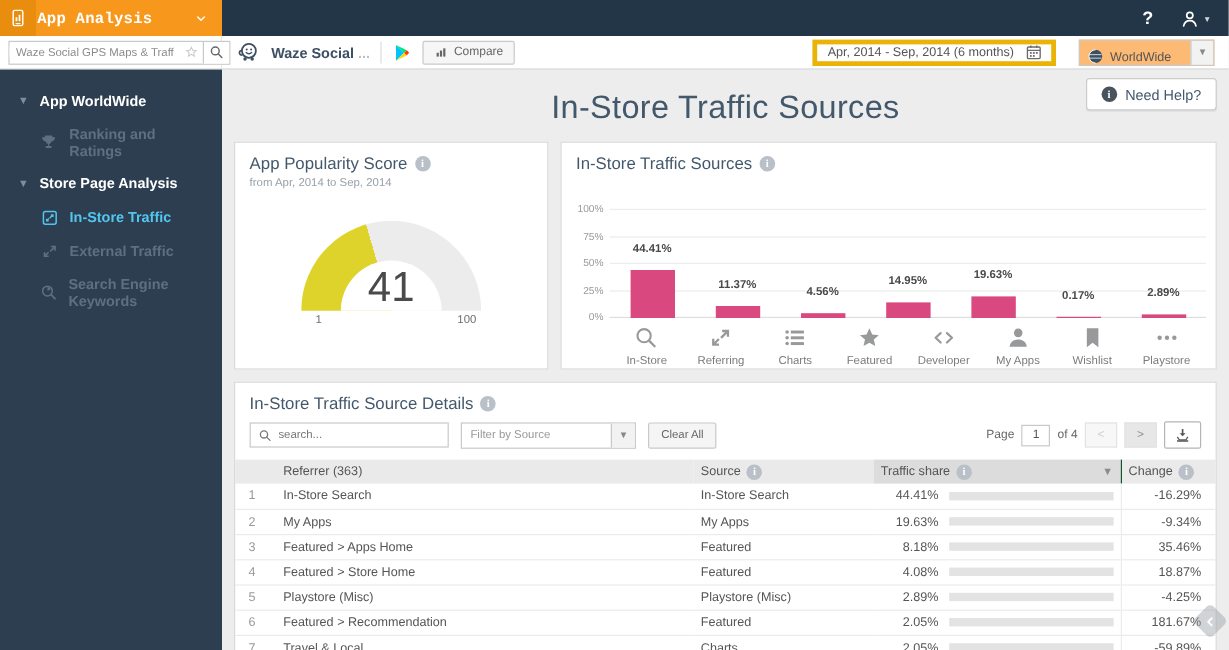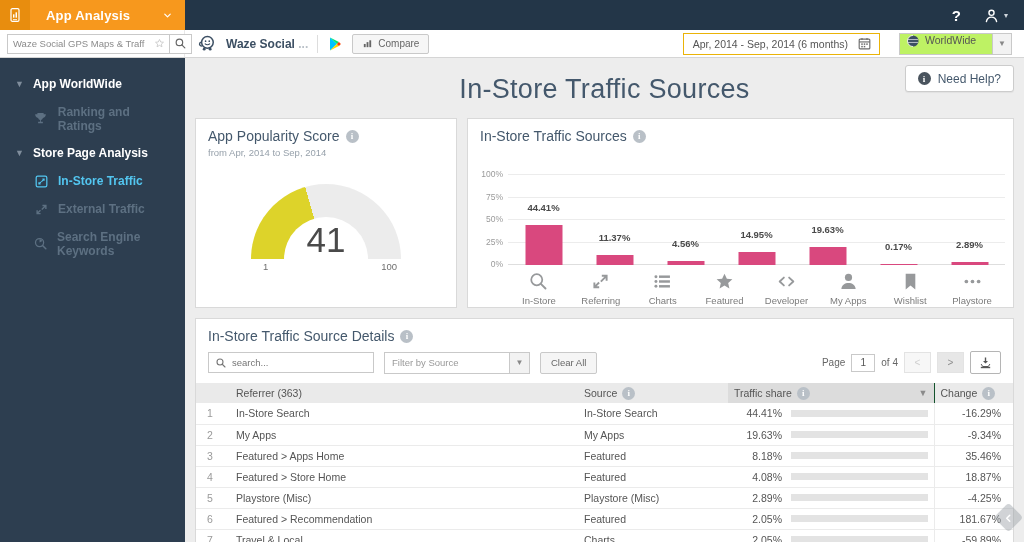--- a/index.html
+++ b/index.html
@@ -6,21 +6,21 @@
   html,body { width:1024px; height:542px; overflow:hidden; background:#ededed;
               font-family:"Liberation Sans", sans-serif; }
   .icon svg { display:block; }
 
   
   .topbar { height:30px; background:#233648; display:flex; align-items:stretch; }
   .brand { width:185px; background:#f7981d; color:#fff; display:flex; align-items:center;
            cursor:pointer; }
   .brand-icon { width:30px; height:30px; background:#e88d0e; display:flex; align-items:center;
                 justify-content:center; color:#fff; }
-  .brand-label { font-size:13px; font-weight:bold; margin-left:16px; letter-spacing:.2px; }
+  .brand-label { font-size:13px; font-weight:bold; margin-left:1px; letter-spacing:.2px;font-family:Liberation Mono, monospace; }
   .brand-caret { margin-left:auto; margin-right:12px; color:#fff; }
   .topbar-right { margin-left:auto; display:flex; align-items:center; gap:22px; padding-right:16px; color:#fff; }
   .q-help { font-size:15px; font-weight:bold; cursor:pointer; }
   .user-wrap { display:flex; align-items:center; gap:4px; cursor:pointer; }
   .tiny-caret { font-size:8px; color:#cfd6dd; }
 
   
   .subbar { height:28px; background:#fff; border-bottom:1px solid #d5d5d5; display:flex; align-items:center; }
   .subbar-left { width:185px; height:100%; display:flex; align-items:center; padding:0 7px; border-right:1px solid #e8e8e8; }
   .searchbox { flex:1; height:20px; border:1px solid #c9c9c9; display:flex; align-items:center; background:#fff; }
@@ -28,25 +28,25 @@
                      font-family:"Liberation Sans", sans-serif; }
   .sb-star { color:#c9c9c9; padding:0 3px; cursor:pointer; }
   .sb-mag { height:100%; width:22px; border-left:1px solid #c9c9c9; display:flex; align-items:center;
             justify-content:center; color:#666; background:#fff; cursor:pointer; }
   .subbar-main { flex:1; height:100%; display:flex; align-items:center; padding:0 12px; gap:9px; }
   .app-name { font-size:12px; font-weight:bold; color:#3c4f63; white-space:nowrap; cursor:pointer; }
   .app-name .ell { color:#b9c0c7; }
   .vdiv { width:1px; height:18px; background:#ddd; }
   .compare-btn { display:flex; align-items:center; gap:5px; height:20px; padding:0 9px; border:1px solid #c9c9c9;
                  background:#f6f6f6; border-radius:2px; font-size:10px; color:#666; cursor:pointer; }
-  .datebox { margin-left:auto; height:22px; border:1px solid #eab308; background:#fff; display:flex;
+  .datebox { margin-left:auto; height:22px; border:4px solid #eab308; background:#fff; display:flex;
              align-items:center; font-size:10.5px; color:#555; padding-left:9px; cursor:pointer; }
   .datebox .cal { margin:0 7px 0 9px; color:#6b6b6b; }
-  .region { width:113px; height:22px; border:1px solid #c9c9c9; background:#bef264; display:flex;
-            align-items:flex-start; margin-left:10px; cursor:pointer; }
+  .region { width:113px; height:22px; border:1px solid #c9c9c9; background:#fdba74; display:flex;
+            align-items:flex-end; margin-left:10px; cursor:pointer; }
   .region .globe { margin:0 5px 0 6px; }
   .region-label { flex:1; font-size:10.5px; color:#555; }
   .region-arrow { width:19px; height:100%; border-left:1px solid #c9c9c9; background:#f2f2f2;
                   display:flex; align-items:center; justify-content:center; color:#888; font-size:8px; }
 
   
   .layout { display:flex; height:484px; }
   .sidebar { width:185px; flex-shrink:0; background:#2d3e50; padding-top:12px; }
   .side-section-title { display:flex; align-items:center; gap:9px; color:#fff; font-size:12px; font-weight:bold;
                         padding:7px 10px 7px 15px; cursor:pointer; }

